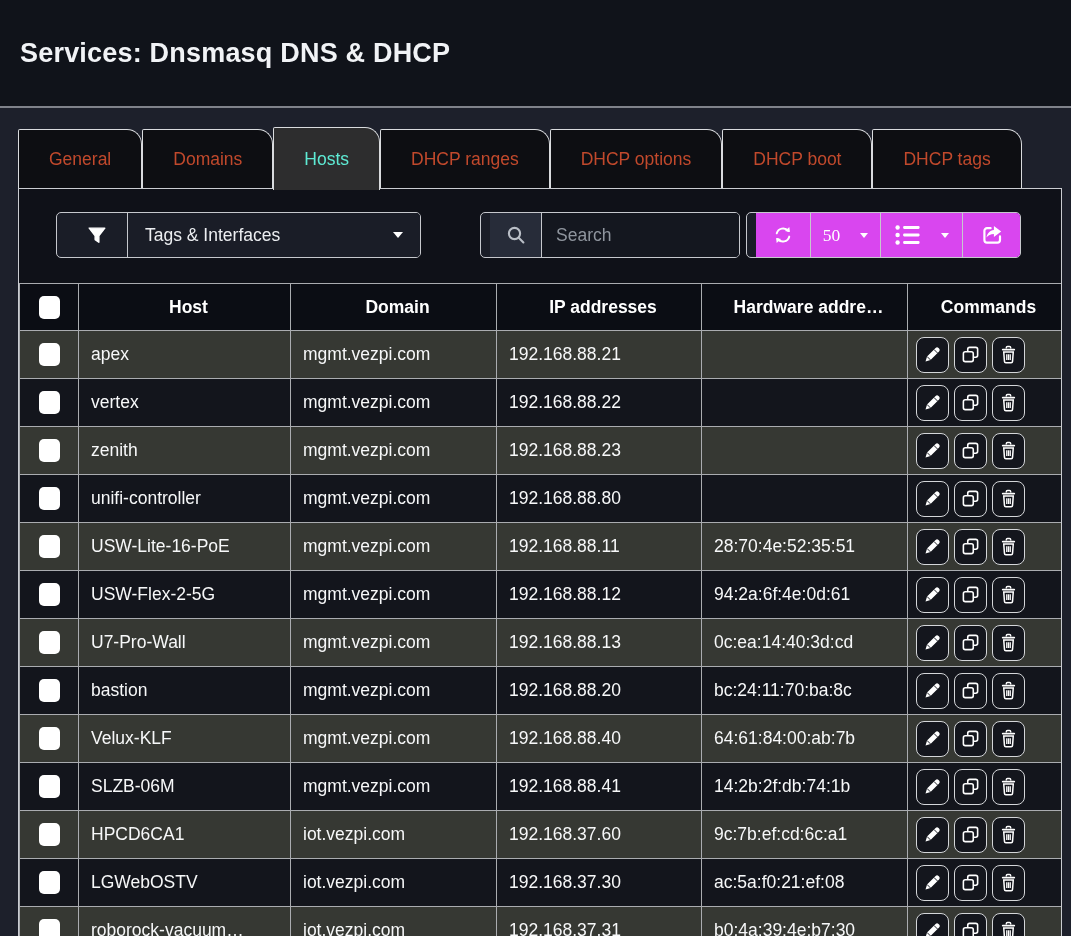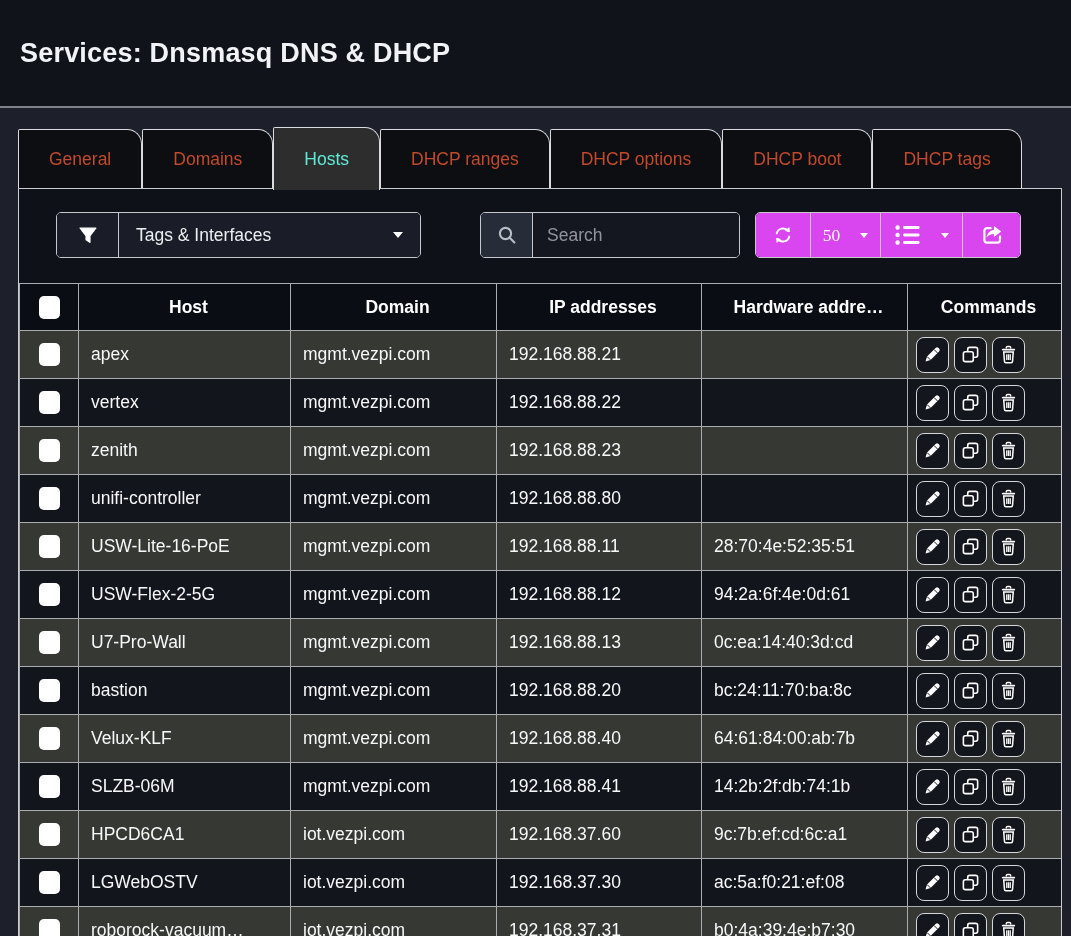--- a/index.html
+++ b/index.html
@@ -36,21 +36,21 @@
     position:relative;z-index:1;
     margin:0 9px 0 18px;height:770px;box-sizing:border-box;
     background:#0f1118;border:1px solid #caccd1;border-bottom:none;
     overflow:hidden;
   }
 
   
   .toolbar{display:flex;align-items:center;margin:23px 40px 0 37px;height:46px}
   .group{
     display:flex;align-items:stretch;height:46px;box-sizing:border-box;
-    border:1px solid #c6c8cd;border-radius:5px;overflow:hidden;background:#1a1d27;
+    border:1px solid #c6c8cd;border-radius:5px;overflow:hidden;background:#1a1d27;padding-left:9px;
   }
   .filter-group{width:365px}
   .addon-btn{
     width:62px;display:flex;align-items:center;justify-content:center;
     background:#1a1d27;border:none;border-right:1px solid #c6c8cd;cursor:pointer;padding:0;
   }
   .filter-select{
     flex:1;display:flex;align-items:center;justify-content:space-between;
     background:#1a1d27;padding:0 17px;cursor:pointer;
   }

